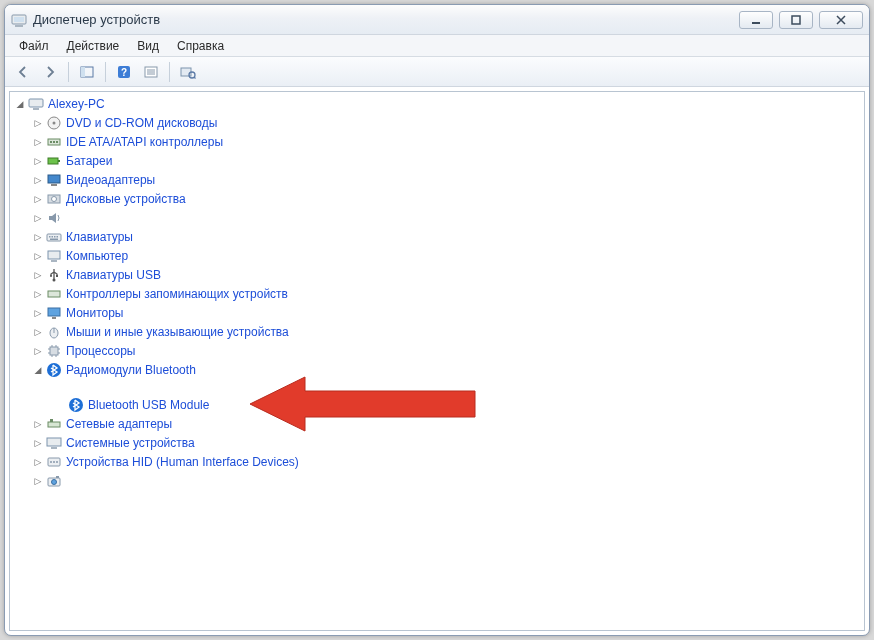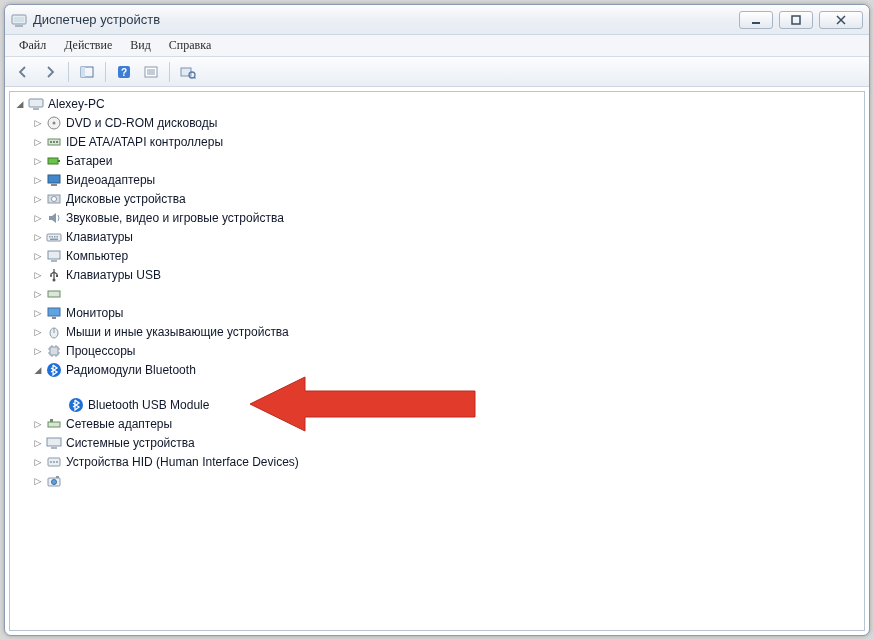--- a/index.html
+++ b/index.html
@@ -52,21 +52,20 @@
 }
 .ctrl.close { width: 44px; }
 .menubar {
   height: 22px;
   background: #f4f6f9;
   border-bottom: 1px solid #d6dce3;
   display: flex;
   align-items: center;
   padding: 0 6px;
   gap: 2px;
-  font-family: Liberation Serif, serif;
 }
 .menu-item {
   padding: 2px 8px;
   font-size: 12px;
   color: #2b2b2b;
   cursor: default;
 }
 .toolbar {
   height: 30px;
   background: linear-gradient(#fbfcfe,#eaeff5);
@@ -114,21 +113,21 @@
   color:#6d6d6d;
   cursor:pointer;
   user-select:none;
 }
 .ic {
   width: 16px; height: 16px;
   margin-right: 4px;
   display:flex;align-items:center;justify-content:center;
   flex-shrink:0;
 }
-.lbl { font-size: 12px; color:#0f172a; }
+.lbl { font-size: 12px; color:#1d4ed8; }
 .indent-1 { padding-left: 22px; }
 .indent-2 { padding-left: 44px; margin-top: 16px; }
 .arrow-anno {
   position:absolute;
   pointer-events:none;
 }
 svg { display:block; }
 </style>
 </head>
 <body>
@@ -285,21 +284,20 @@
       </div>
 
       <div class="tree-row indent-1">
         <span class="exp">▷</span>
         <span class="ic">
             <svg width="16" height="16">
               <path d="M3 6 L6 6 L10 3 L10 13 L6 10 L3 10 Z" fill="#8899ab"></path>
               <path d="M12 5 Q14 8 12 11" stroke="#8899ab" fill="none"></path>
             </svg>
           </span>
-        <span class="lbl">Звуковые, видео и игровые устройства</span>
       </div>
 
       <div class="tree-row indent-1">
         <span class="exp">▷</span>
         <span class="ic">
             <svg width="16" height="16">
               <rect x="1" y="5" width="14" height="7" rx="1" fill="#eceff2" stroke="#8899ab"></rect>
               <rect x="3" y="7" width="1.5" height="1.5" fill="#8899ab"></rect>
               <rect x="5.5" y="7" width="1.5" height="1.5" fill="#8899ab"></rect>
               <rect x="8" y="7" width="1.5" height="1.5" fill="#8899ab"></rect>
@@ -334,20 +332,21 @@
         <span class="lbl">Клавиатуры USB</span>
       </div>
 
       <div class="tree-row indent-1">
         <span class="exp">▷</span>
         <span class="ic">
             <svg width="16" height="16">
               <rect x="2" y="5" width="12" height="6" fill="#dce6da" stroke="#6b8c65"></rect>
             </svg>
           </span>
+        <span class="lbl">Контроллеры запоминающих устройств</span>
       </div>
 
       <div class="tree-row indent-1">
         <span class="exp">▷</span>
         <span class="ic">
             <svg width="16" height="16">
               <rect x="2" y="3" width="12" height="8" fill="#5fa3e0" stroke="#3a6fa3"></rect>
               <rect x="6" y="12" width="4" height="2" fill="#888"></rect>
             </svg>
           </span>

